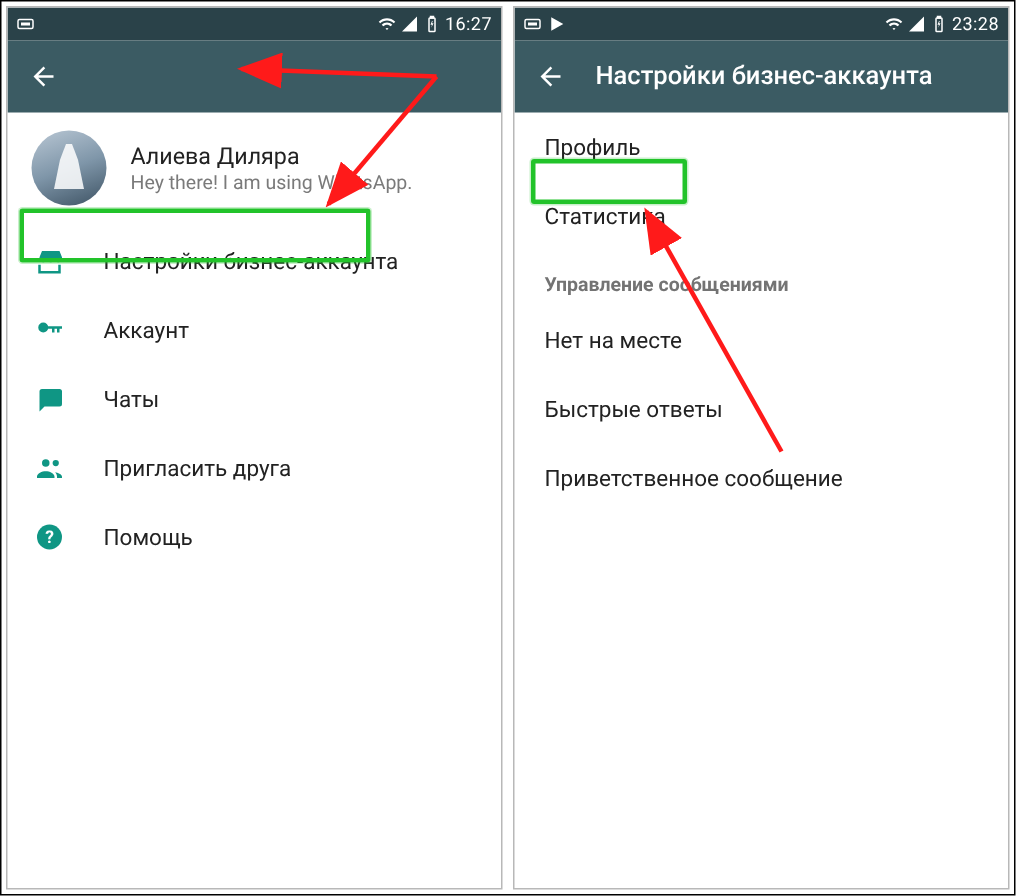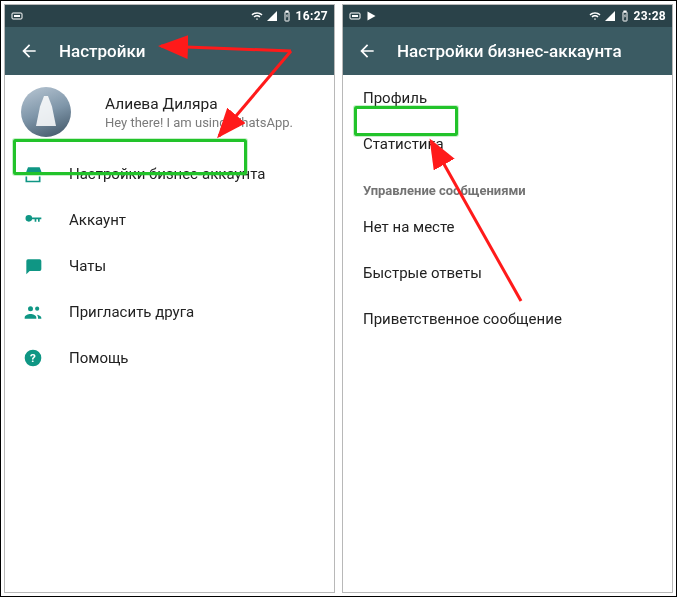--- a/index.html
+++ b/index.html
@@ -29,40 +29,40 @@
     background: #2a4249;
     color: #fff;
     display: flex;
     align-items: center;
     font-size: 12px;
     padding: 0 6px;
   }
   .statusbar .sb-left { flex: 0 0 auto; display:flex; gap:4px; }
   .statusbar .sb-right { margin-left:auto; display:flex; align-items:center; gap:3px; }
   .sb-icon { width:12px; height:12px; display:inline-block; }
-  .sb-time { font-weight:700; letter-spacing:.3px; }
+  .sb-time { font-weight:400; letter-spacing:.3px; }
 
   
   .appbar {
     height: 48px;
     background: #3b5b63;
     color: #fff;
     display:flex;
     align-items:center;
     padding: 0 14px;
     gap: 20px;
   }
   .appbar .back { width:20px; height:20px; flex:0 0 auto; }
   .appbar-title { font-size: 17px; font-weight:500; }
 
   
   .profile {
     display:flex;
     align-items:center;
-    gap: 34px;
+    gap: 16px;
     padding: 12px 16px 14px;
   }
   .avatar {
     width: 50px; height:50px; border-radius:50%;
     background: linear-gradient(160deg,#b9c7d4 0%, #7f96a9 50%, #3d5263 100%);
     position:relative;
     overflow:hidden;
     flex: 0 0 auto;
   }
   .avatar::after{
@@ -151,21 +151,20 @@
       <span class="sb-time">16:27</span>
     </div>
   </div>
 
   <div class="appbar">
     <span class="back">
       <svg viewBox="0 0 24 24" fill="#fff">
           <path d="M20 11H7.8l5.6-5.6L12 4l-8 8 8 8 1.4-1.4L7.8 13H20v-2z"></path>
         </svg>
     </span>
-    <span class="appbar-title">Настройки</span>
   </div>
 
   <div class="profile">
     <div class="avatar"></div>
     <div class="profile-text">
       <div class="name">Алиева Диляра</div>
       <div class="status">Hey there! I am using WhatsApp.</div>
     </div>
   </div>
 

